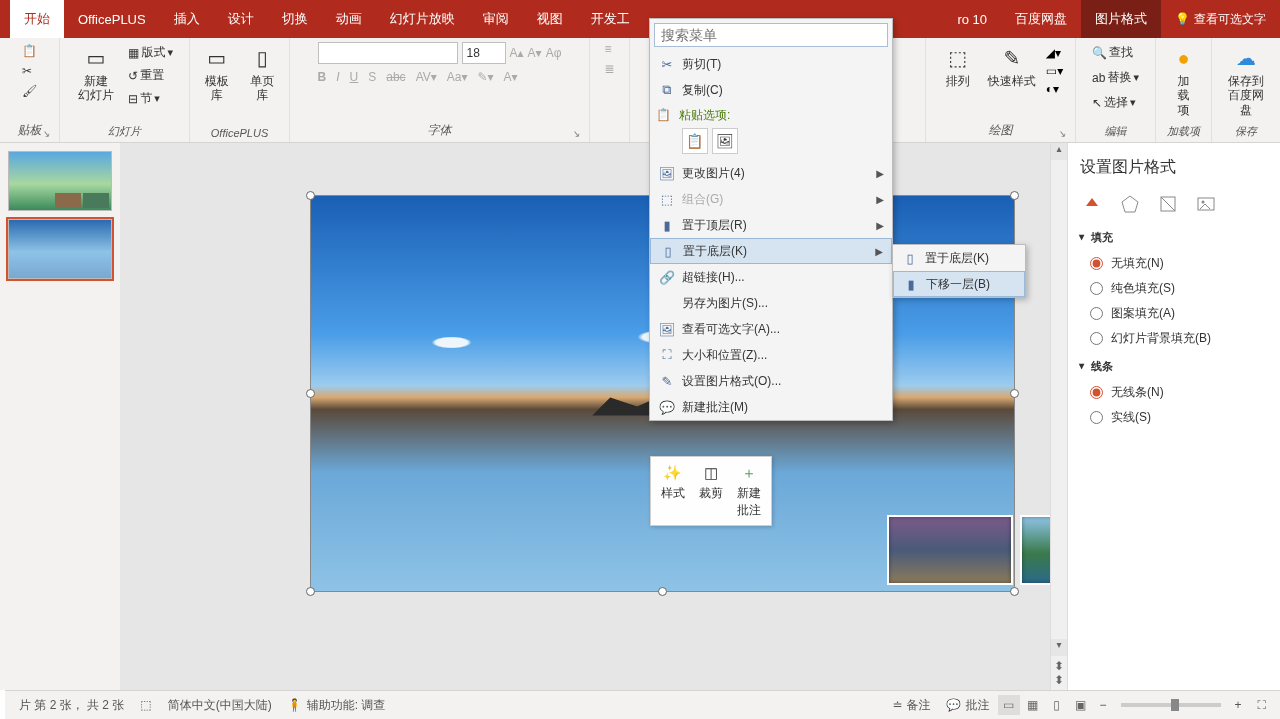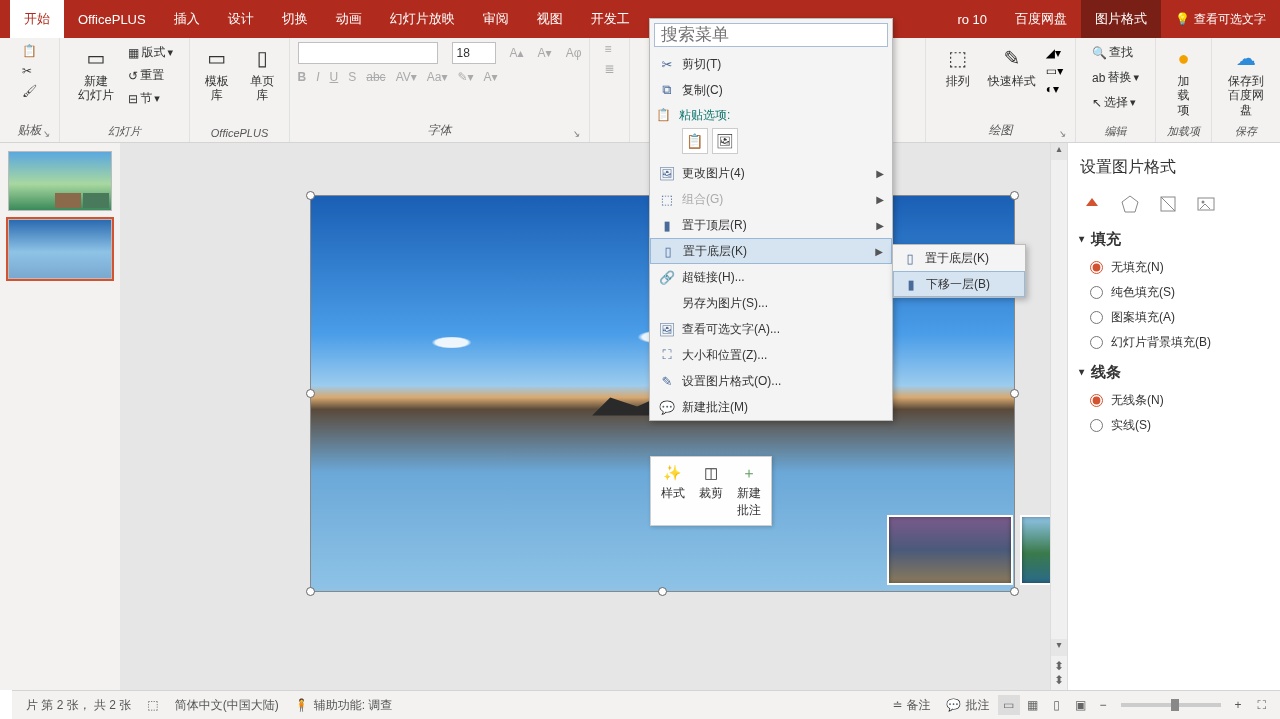--- a/index.html
+++ b/index.html
@@ -17,21 +17,21 @@
 .ribbon { height: 105px; background: #f3f2f1; display: flex; border-bottom: 1px solid #d4d4d4; }
 .ribbon-group { border-right: 1px solid #e1e1e1; padding: 4px 6px 0 6px; display: flex; flex-direction: column; align-items: center; justify-content: space-between; position: relative; }
 .ribbon-group .label { font-size: 11px; color: #555; padding: 2px 0 3px; width: 100%; text-align: center; position: relative; font-style: italic; }
 .ribbon-group .dialog-launcher { position: absolute; right: 3px; bottom: 3px; font-size: 10px; color: #888; }
 .ribbon-btns { display: flex; gap: 4px; align-items: flex-start; }
 .big-btn { display: flex; flex-direction: column; align-items: center; gap: 2px; width: auto; padding: 2px 6px; font-size: 11px; color: #333; line-height: 1.2; text-align: center; }
 .big-btn .icoslot { width: 28px; height: 28px; display: flex; align-items: center; justify-content: center; font-size: 20px; }
 .small-btn { padding: 2px 4px; font-size: 11px; color: #333; display: flex; align-items: center; gap: 2px; }
 .font-combo { width: 140px; height: 22px; background: #fff; border: 1px solid #c0c0c0; color: #aaa; padding: 0 4px; display: flex; align-items: center; }
 .size-combo { width: 44px; height: 22px; background: #fff; border: 1px solid #c0c0c0; color: #333; padding: 0 4px; display: flex; align-items: center; }
-.row { display: flex; gap: 14px; align-items: center; }
+.row { display: flex; gap: 4px; align-items: center; }
 .col { display: flex; flex-direction: column; gap: 2px; }
 .gray { color: #aaa; }
 
 
 .workarea { position: absolute; top: 143px; left: 0; right: 0; bottom: 29px; display: flex; }
 .thumbs { width: 120px; background: #f3f2f1; padding-top: 8px; overflow: hidden; }
 .thumb { width: 104px; height: 60px; margin: 0 auto 8px; background: #8ec3e6; border: 1px solid #bbb; position: relative; }
 .thumb.sel { outline: 2px solid #d35230; }
 .thumb .mini1 { position: absolute; bottom: 2px; right: 2px; width: 26px; height: 15px; background: #4a7a5c; }
 .thumb .mini2 { position: absolute; bottom: 2px; right: 30px; width: 26px; height: 15px; background: #8a6a4a; }
@@ -57,50 +57,50 @@
 .vscroll .nextslide { position: absolute; bottom: 0; width: 100%; height: 34px; }
 
 .notes-bar { position: absolute; bottom: 0; left: 120px; right: 230px; height: 46px; background: #fff; border-top: 1px solid #ccc; padding: 8px 12px; color: #888; font-size: 13px; }
 
 
 .right-panel { width: 213px; background: #fff; border-left: 1px solid #ddd; padding: 14px 12px; overflow: hidden; }
 .right-panel h3 { font-size: 16px; font-weight: normal; color: #333; margin-bottom: 14px; }
 .panel-tabs { display: flex; gap: 14px; margin-bottom: 14px; }
 .panel-tabs .pt { width: 24px; height: 24px; display: flex; align-items: center; justify-content: center; color: #888; }
 .panel-tabs .pt.active { color: #d35230; }
-.section-head { display: flex; align-items: center; gap: 6px; font-weight: bold; margin: 8px 0 6px; font-size: 15px; color: #333; }
+.section-head { display: flex; align-items: center; gap: 6px; font-weight: bold; margin: 8px 0 6px; font-size: 11px; color: #333; }
 .section-head::before { content: "▸"; transform: rotate(90deg); display: inline-block; font-size: 10px; }
 .radio-opt { display: flex; align-items: center; gap: 8px; padding: 4px 0 4px 10px; font-size: 12px; color: #333; }
 .radio-opt input { accent-color: #d35230; }
 
 
 .context-menu { position: absolute; background: #f4f4f4; border: 1px solid #bcbcbc; box-shadow: 2px 2px 6px rgba(0,0,0,.25); font-size: 12px; color: #333; z-index: 100; }
 .cm-main { left: 649px; top: 18px; width: 244px; }
 .cm-search { margin: 4px; }
-.cm-search input { width: 100%; height: 24px; border: 1px solid #a9bdd6; padding: 0 6px; font-size: 17px; outline: none; }
+.cm-search input { width: 100%; height: 24px; border: 1px solid #a9bdd6; padding: 0 6px; font-size: 14px; outline: none; }
 .cm-item { display: flex; align-items: center; height: 26px; padding: 0 8px 0 6px; position: relative; }
 .cm-item .ico { width: 22px; text-align: center; color: #4a6a9a; font-size: 13px; }
 .cm-item .txt { flex: 1; padding-left: 4px; }
 .cm-item .arrow { font-size: 10px; color: #555; }
 .cm-item.disabled { color: #aaa; }
 .cm-item.hover { background: #d6e4f2; border: 1px solid #9ab8d8; height: 26px; }
-.cm-sep-label { padding: 4px 0 2px 32px; color: #0f766e; font-size: 12px; }
+.cm-sep-label { padding: 4px 0 2px 32px; color: #4d7c0f; font-size: 12px; }
 .cm-paste-icons { display: flex; gap: 4px; padding: 2px 0 6px 32px; }
 .cm-paste-icons .pi { width: 26px; height: 26px; border: 1px solid #ccc; background: #fff; display: flex; align-items: center; justify-content: center; font-size: 14px; }
 
 .cm-sub { left: 892px; top: 244px; width: 134px; }
 .cm-sub .cm-item.hover2 { background: #d6e4f2; border: 1px solid #9ab8d8; }
 
 
 .mini-toolbar { position: absolute; left: 650px; top: 456px; background: #fefefe; border: 1px solid #cfcfcf; box-shadow: 1px 1px 4px rgba(0,0,0,.2); display: flex; padding: 4px; gap: 2px; z-index: 50; }
 .mini-toolbar .mb { display: flex; flex-direction: column; align-items: center; gap: 2px; padding: 2px 6px; font-size: 11px; color: #333; }
 .mini-toolbar .mb .mico { width: 20px; height: 20px; display: flex; align-items: center; justify-content: center; font-size: 15px; }
 
 
-.statusbar { position: absolute; bottom: 0; left: 12px; right: 0; height: 29px; background: #f3f2f1; border-top: 1px solid #d4d4d4; display: flex; align-items: center; font-size: 11px; color: #555; padding: 0 6px; }
+.statusbar { position: absolute; bottom: 0; left: 5px; right: 0; height: 29px; background: #f3f2f1; border-top: 1px solid #d4d4d4; display: flex; align-items: center; font-size: 11px; color: #555; padding: 0 6px; }
 .statusbar .sb-item { padding: 0 8px; display: flex; align-items: center; gap: 4px; }
 .statusbar .grow { flex: 1; }
 .zoom-slider { width: 100px; height: 4px; background: #ccc; position: relative; margin: 0 6px; }
 .zoom-slider .zthumb { position: absolute; left: 50%; top: -4px; width: 8px; height: 12px; background: #888; }
 .view-btns { display: flex; gap: 2px; }
 .view-btns .vb { width: 22px; height: 20px; display: flex; align-items: center; justify-content: center; color: #666; }
 .view-btns .vb.active { background: #ddd; }
 
 svg { display: block; }
 </style>

